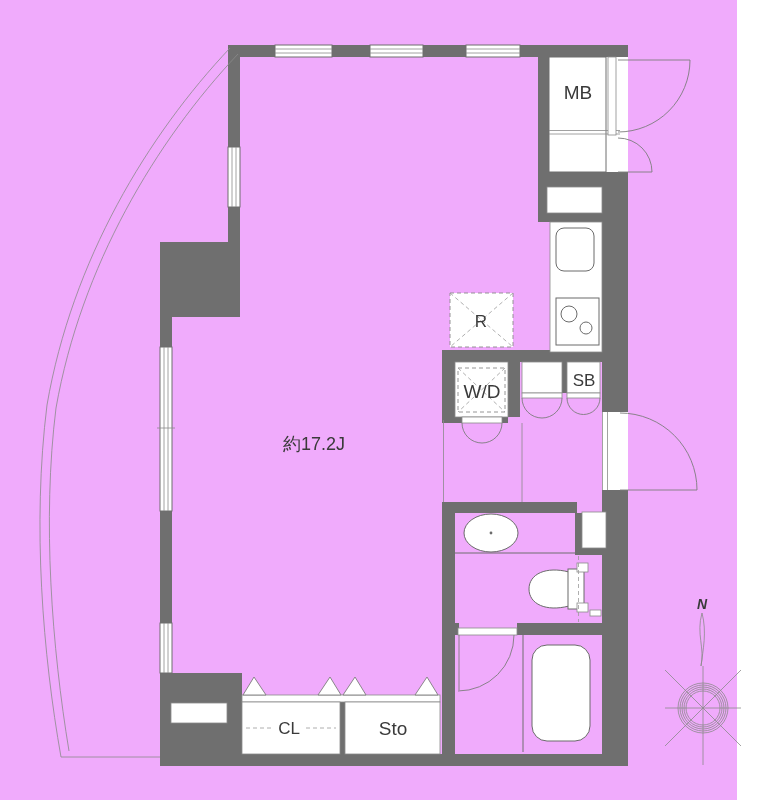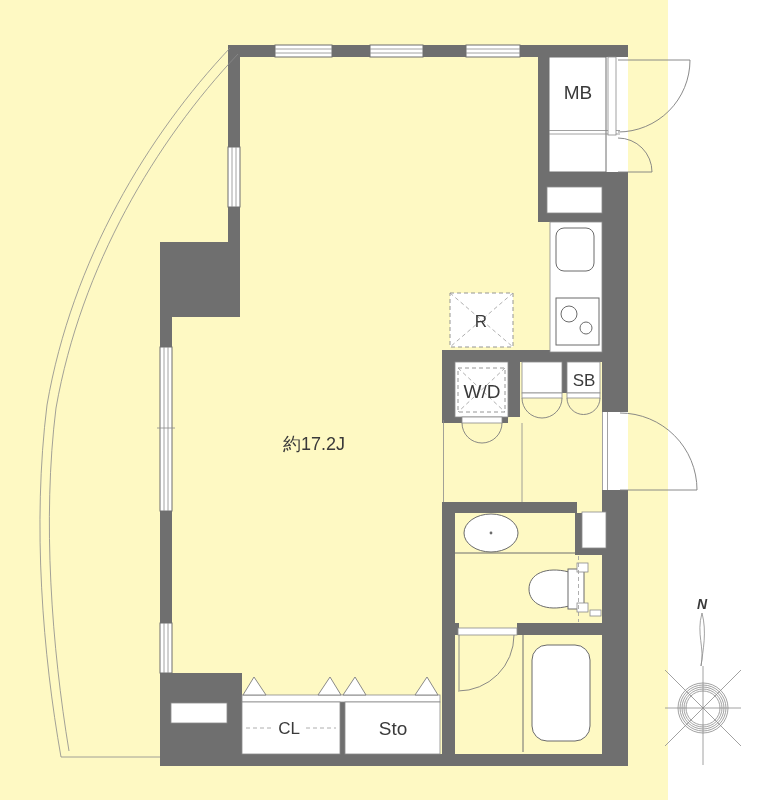--- a/index.html
+++ b/index.html
@@ -1,16 +1,16 @@
 <!DOCTYPE html>
 <html><head>
 <meta charset="utf-8">
 <style>
   html,body{margin:0;padding:0;background:#ffffff;}
-  .stage{width:668px;height:800px;position:relative;background:#fef9c3;font-family:"Liberation Sans",sans-serif;}
+  .stage{width:737px;height:800px;position:relative;background:#f0abfc;font-family:"Liberation Sans",sans-serif;}
   .wall{fill:#6f6f6f;stroke:none;}
   .white{fill:#ffffff;stroke:#6f6f6f;stroke-width:1;}
   .whiteThin{fill:#ffffff;stroke:#8a8a8a;stroke-width:0.8;}
   .ln{stroke:#6f6f6f;stroke-width:1;fill:none;}
   .thin{stroke:#8a8a8a;stroke-width:0.8;fill:none;}
   .arc{stroke:#7d7d7d;stroke-width:0.9;fill:none;}
   .dashbox{fill:#ffffff;stroke:#8a8a8a;stroke-width:0.9;stroke-dasharray:4 3;}
   .dashln{stroke:#9a9a9a;stroke-width:0.8;fill:none;stroke-dasharray:4 3;}
   .fix{fill:#ffffff;stroke:#6b6b6b;stroke-width:1;}
   .tri{fill:#ffffff;stroke:#7d7d7d;stroke-width:0.9;}

